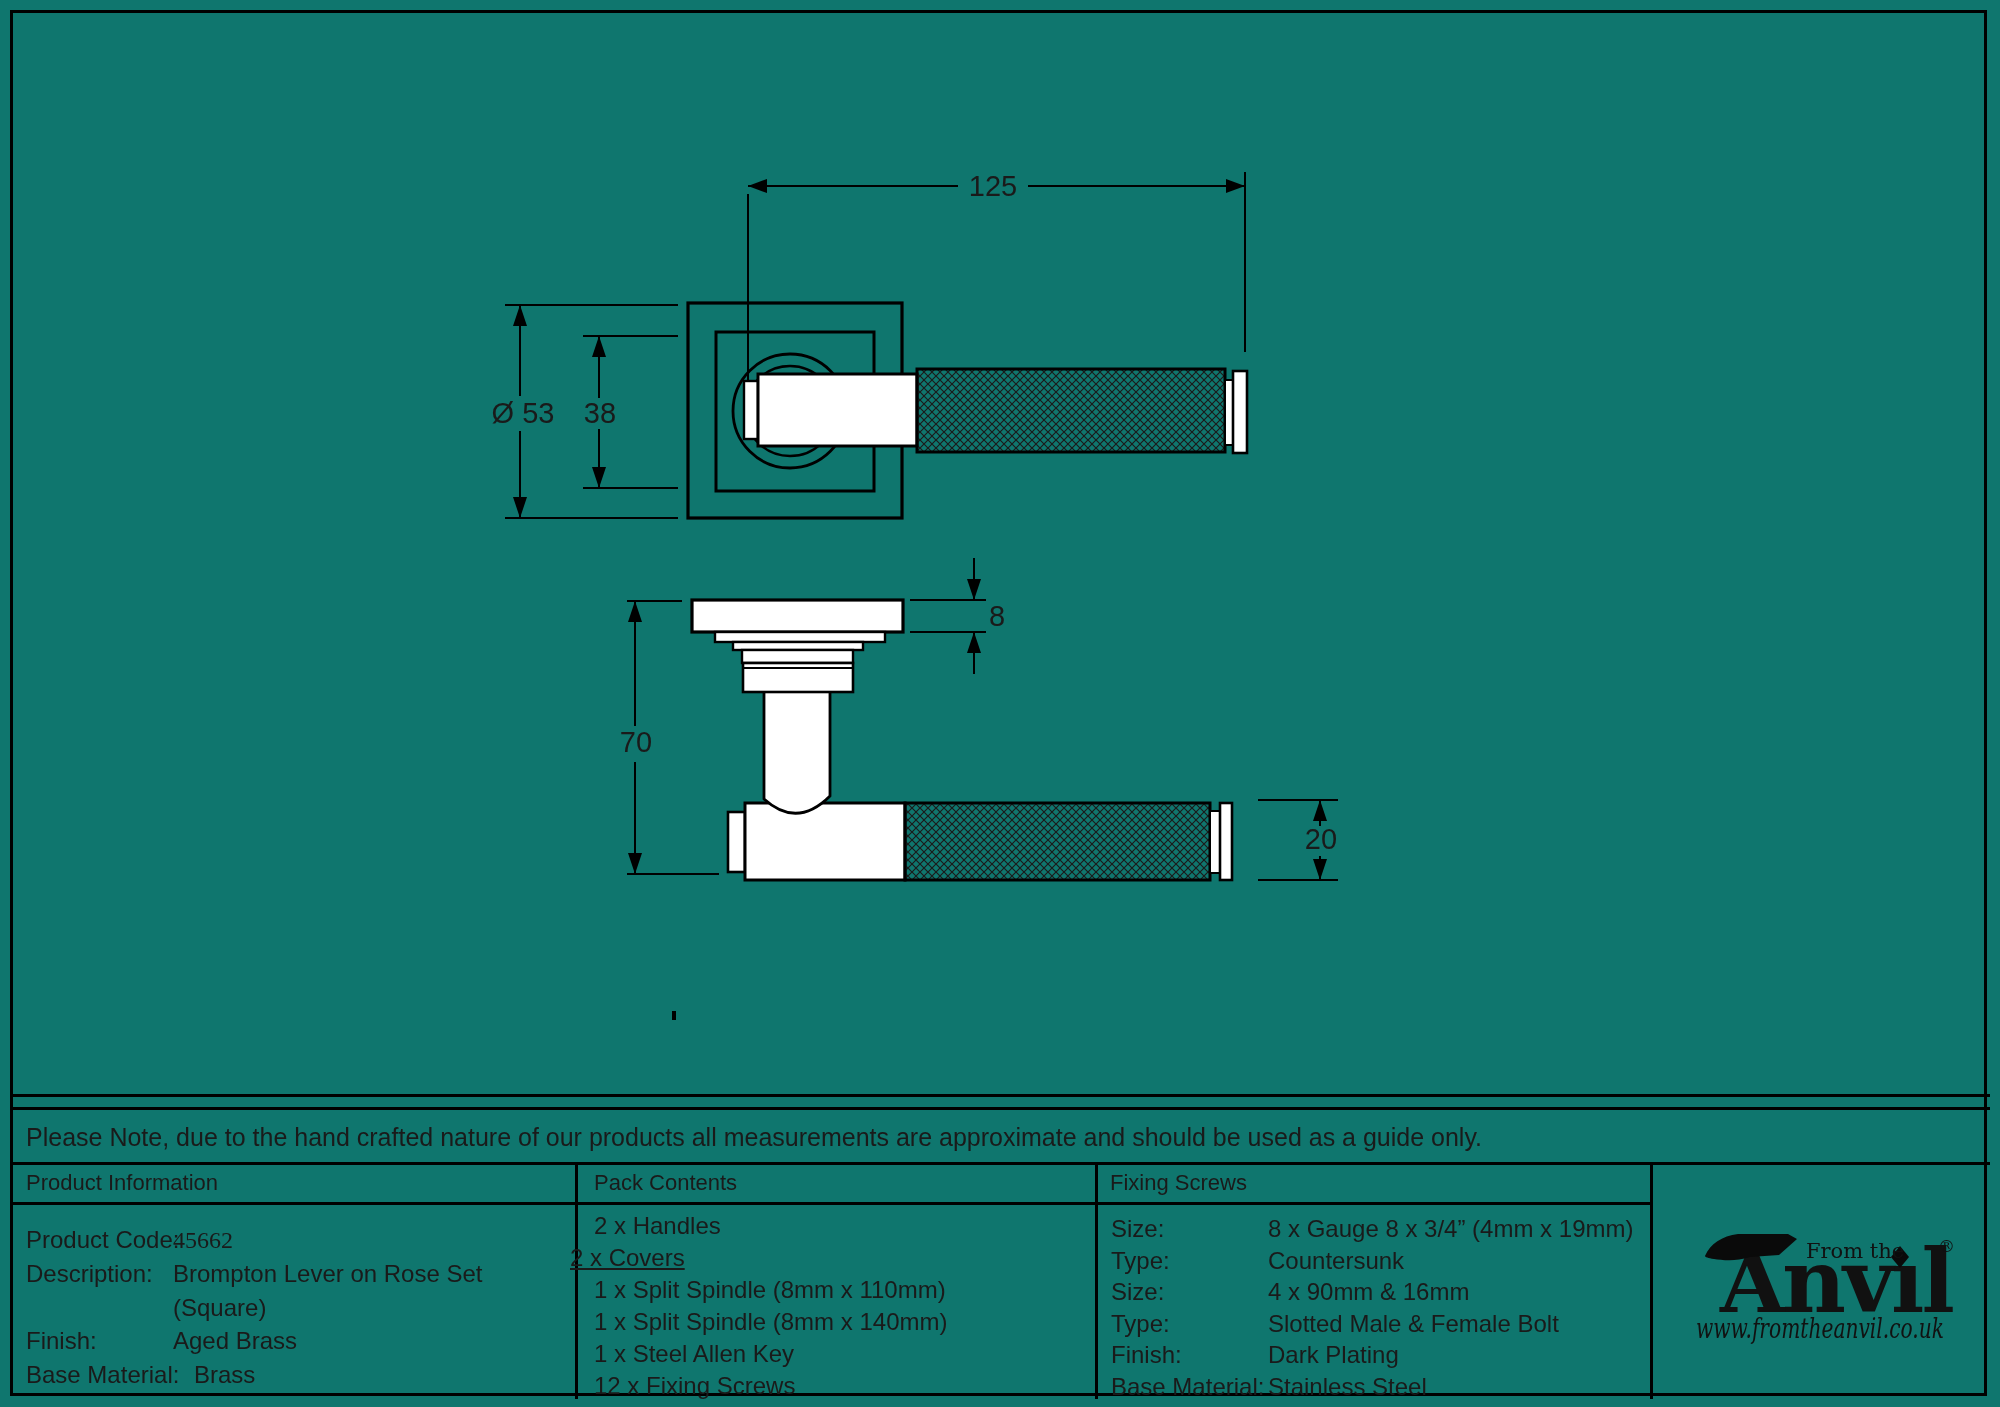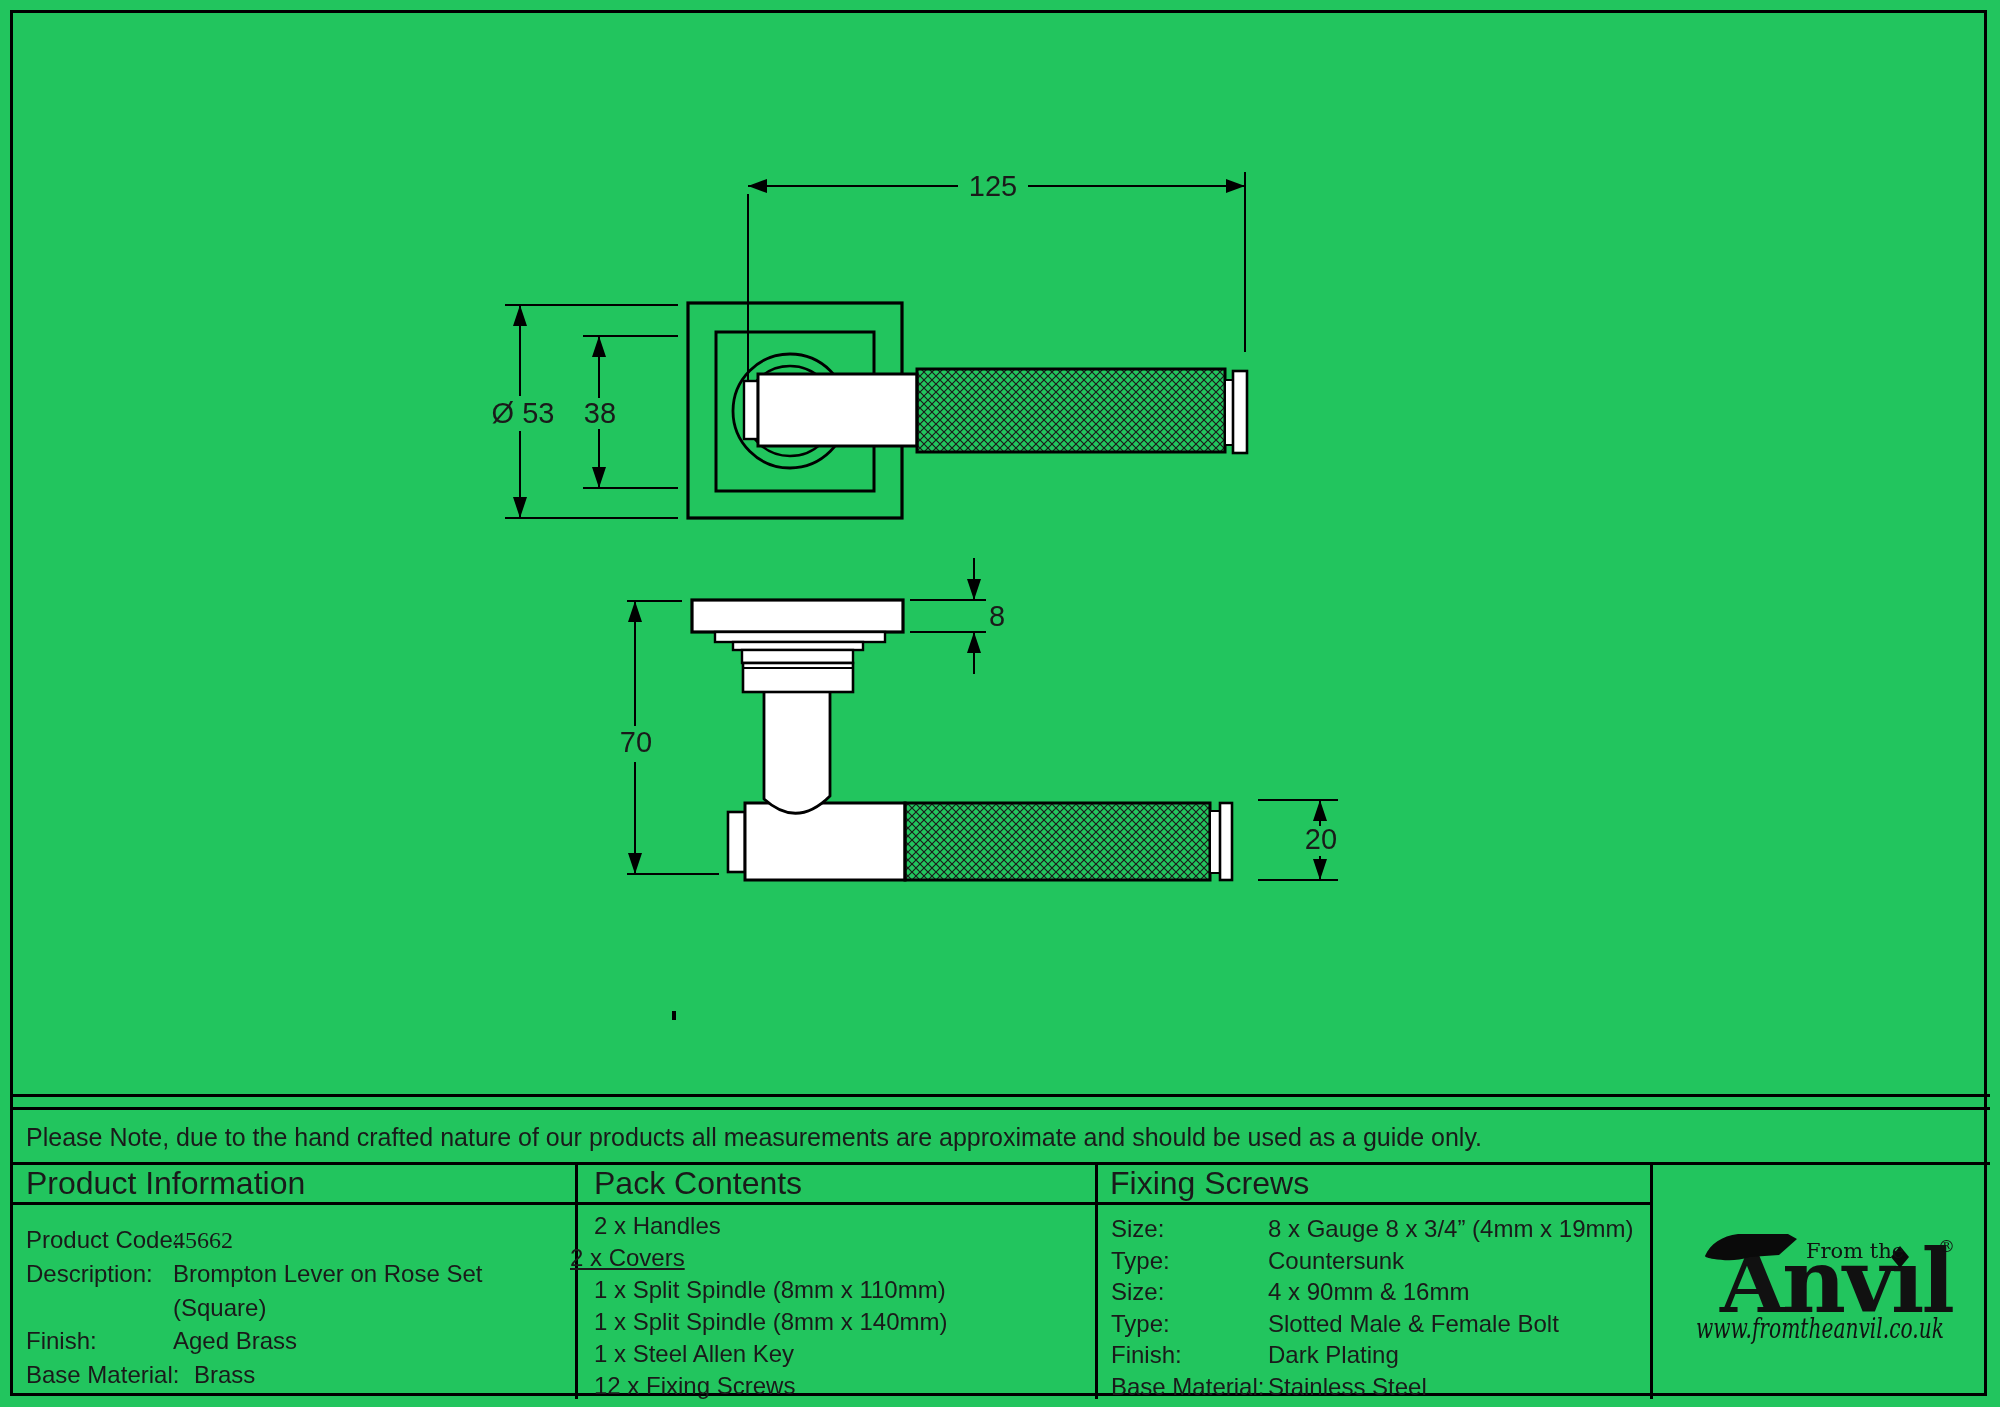--- a/index.html
+++ b/index.html
@@ -1,24 +1,24 @@
 <!DOCTYPE html>
 <html><head>
 <meta charset="utf-8">
 <style>
   html,body{margin:0;padding:0;background:#e8e8e8;}
-  .page{position:relative;width:2000px;height:1407px;background:#22c55e;
+  .page{position:relative;width:2000px;height:1407px;background:#0f766e;
         font-family:"Liberation Sans",sans-serif;color:#1a1a1a;overflow:hidden;}
   .frame{position:absolute;left:10px;top:10px;width:1977px;height:1386px;
          border:3px solid #000;box-sizing:border-box;pointer-events:none;}
   .drawing{position:absolute;left:0;top:0;}
   .hl{position:absolute;background:#000;height:3px;}
   .vl{position:absolute;background:#000;width:3px;}
   .t{position:absolute;font-size:24px;line-height:28px;height:28px;white-space:nowrap;}
-  .th{position:absolute;font-size:32px;line-height:30px;height:30px;white-space:nowrap;}
+  .th{position:absolute;font-size:22px;line-height:30px;height:30px;white-space:nowrap;}
   .note-text{position:absolute;font-size:25px;line-height:30px;height:30px;white-space:nowrap;}
   .logo{position:absolute;left:1690px;top:1222px;}
   svg text{fill:#111;}
   .dimtxt{font-family:"Liberation Sans",sans-serif;font-size:29px;fill:#1a1a1a;}
 </style>
 </head>
 <body>
 
 <div class="page">
 

